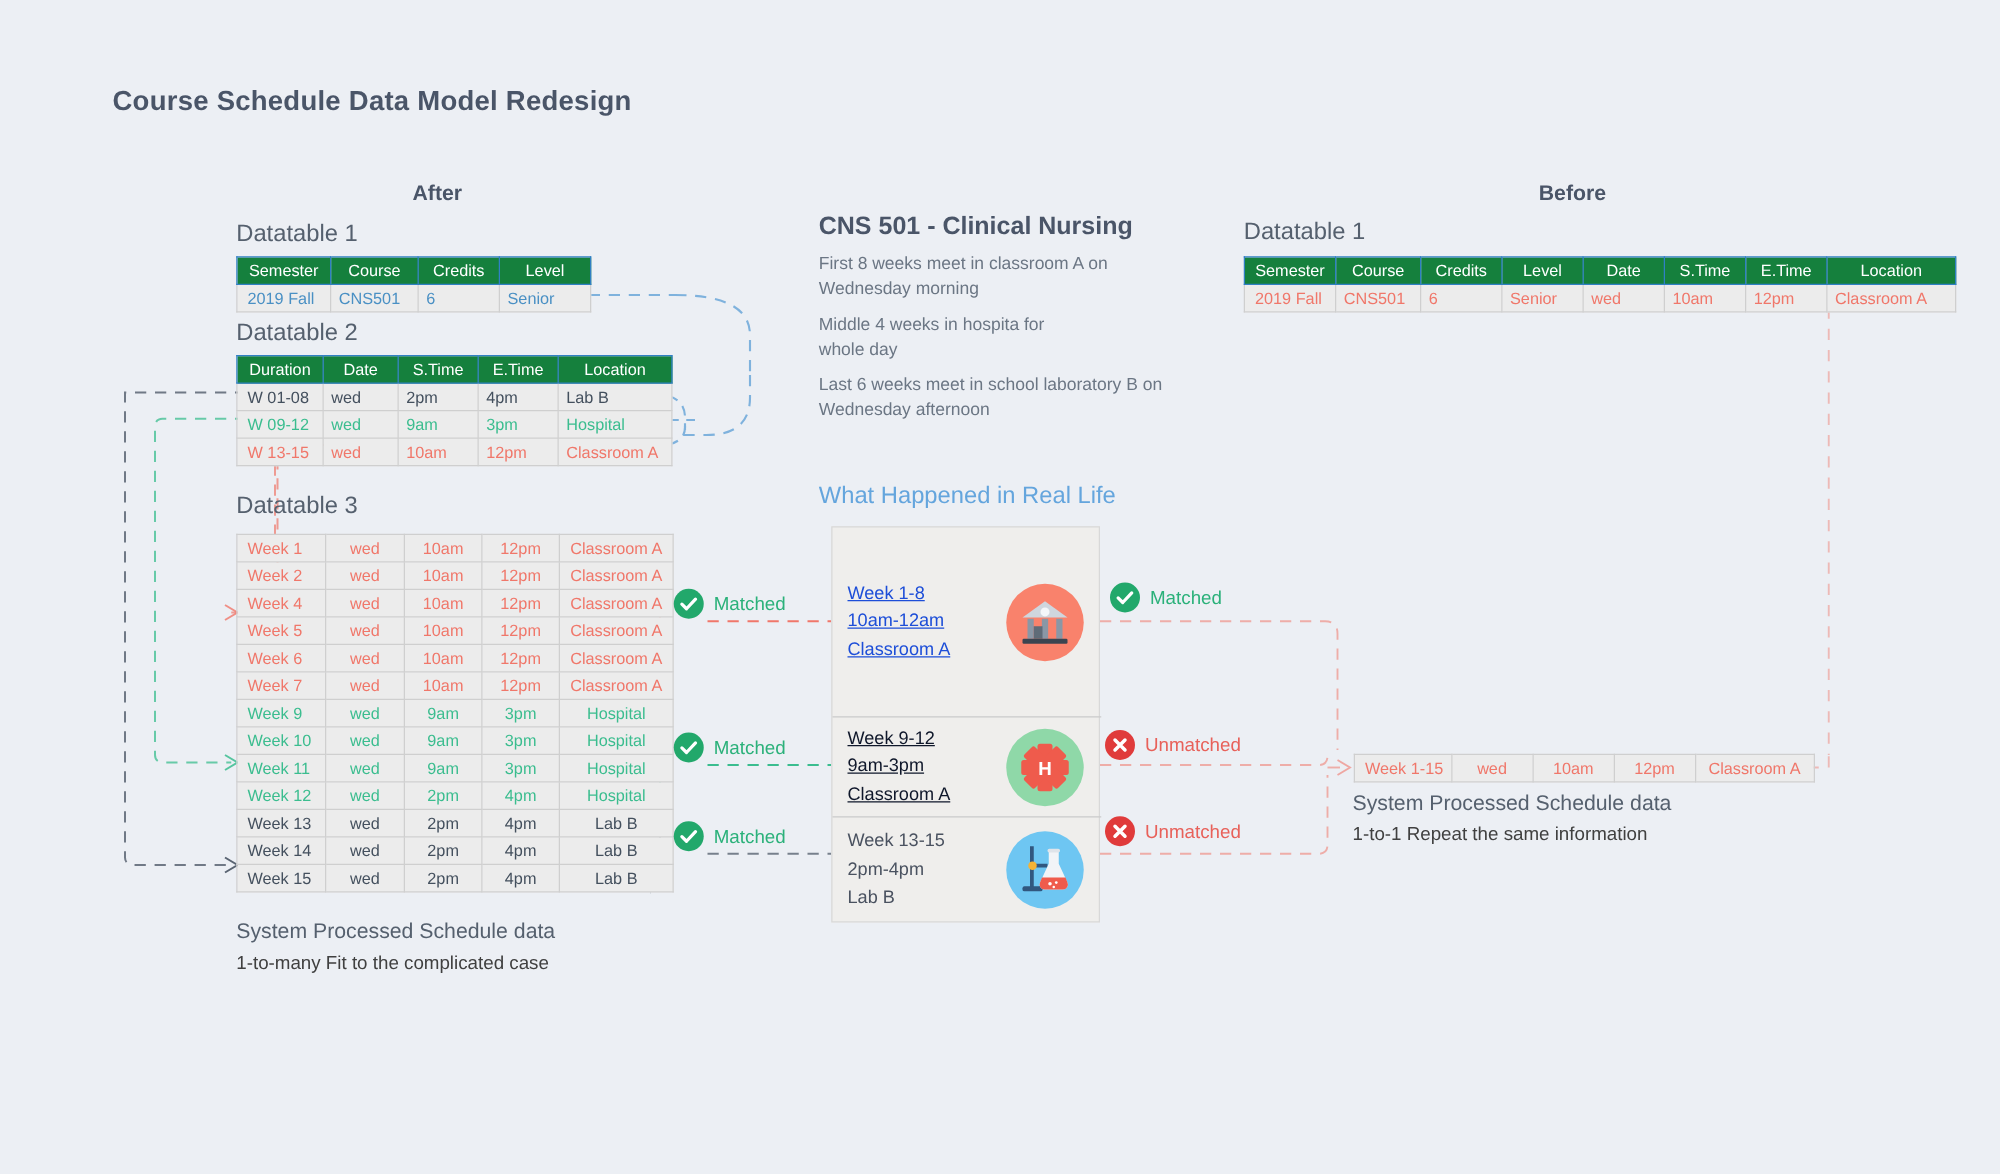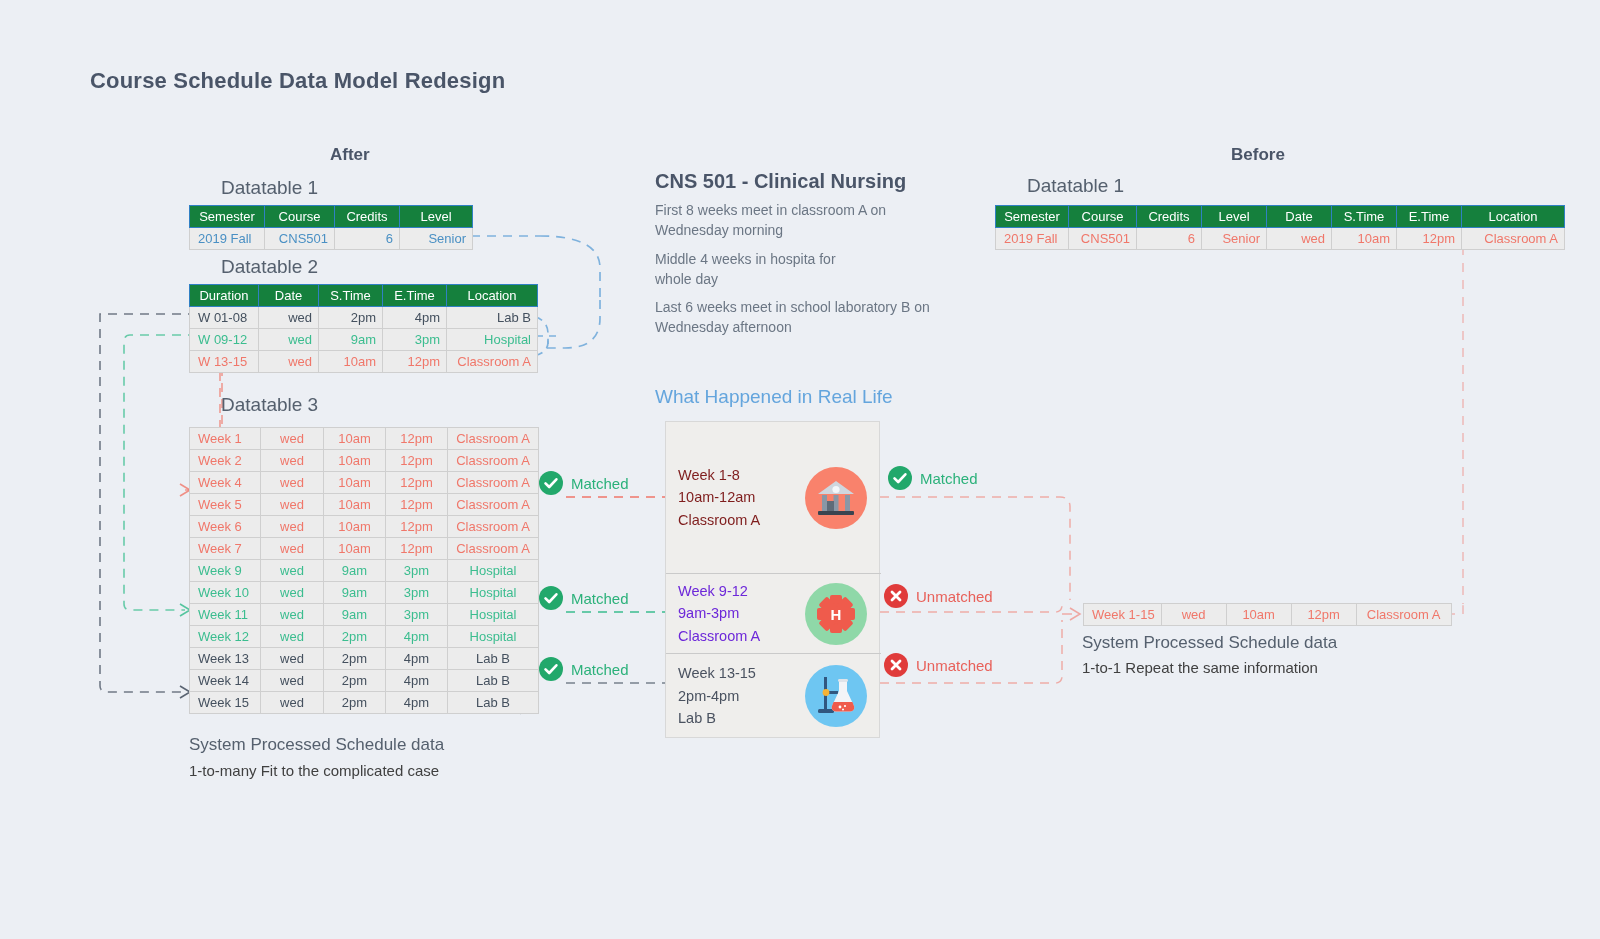--- a/index.html
+++ b/index.html
@@ -18,32 +18,32 @@
   #page-title{
     left:90px;top:68px;
     font-size:22px;font-weight:bold;color:#4a5568;letter-spacing:.2px;
   }
   .col-head{
     font-size:17px;font-weight:bold;color:#4a5568;
   }
   #after-head{left:330px;top:145px;}
   #before-head{left:1231px;top:145px;}
 
-  .dt-title{font-size:19px;color:#55606e;font-weight:normal;margin-left:32px;}
+  .dt-title{font-size:19px;color:#55606e;font-weight:normal;}
 
   
   table.dt{border-collapse:collapse;font-size:13px;}
   table.dt th{
     background:#15803d;color:#fff;font-weight:normal;
     padding:3px 6px;text-align:center;border:1px solid #3080c4;
     font-size:13px;white-space:nowrap;
   }
   table.dt td{
     background:#ececec;
-    padding:3px 6px;text-align:right;border:1px solid #cfcfcf;
+    padding:3px 6px;text-align:left;border:1px solid #cfcfcf;
     white-space:nowrap;font-size:13px;
   }
   td.blue{color:#4a90c4;}
   td.dark{color:#44505e;}
   td.green{color:#3bbd8f;}
   td.red{color:#f0776a;}
 
   table.dt3{border-collapse:collapse;font-size:13px;}
   table.dt3 td{
     background:#ececec;padding:3px 6px;text-align:center;
@@ -100,22 +100,22 @@
   }
   .real-card{
     position:absolute;left:0;width:215px;box-sizing:border-box;
     border-bottom:1px solid #cacaca;
     display:flex;align-items:center;
   }
   #card0{top:0;height:152px;border-bottom:1px solid #cacaca;}
   #card1{top:152px;height:80px;}
   #card2{top:232px;height:84px;border-bottom:none;}
   .card-txt{font-size:14.5px;line-height:1.55;padding-left:12px;flex:1;}
-  .card-txt.red{color:#7f1d1d;}
-  .card-txt.green{color:#6d28d9;}
+  .card-txt.red{color:#1d4ed8;text-decoration:underline;}
+  .card-txt.green{color:#0f172a;text-decoration:underline;}
   .card-txt.dark{color:#4a5260;}
   .card-ico{width:62px;height:62px;border-radius:50%;margin-right:14px;position:relative;flex:0 0 auto;}
   #ico0{background:#f9826c;}
   #ico1{background:#8fd8a8;}
   #ico2{background:#6ec6f2;}
 
   
   .badge{display:flex;align-items:center;gap:8px;font-size:15px;}
   .badge .dot{width:24px;height:24px;border-radius:50%;position:relative;flex:0 0 auto;}
   .badge.ok .dot{background:#22a86b;}

